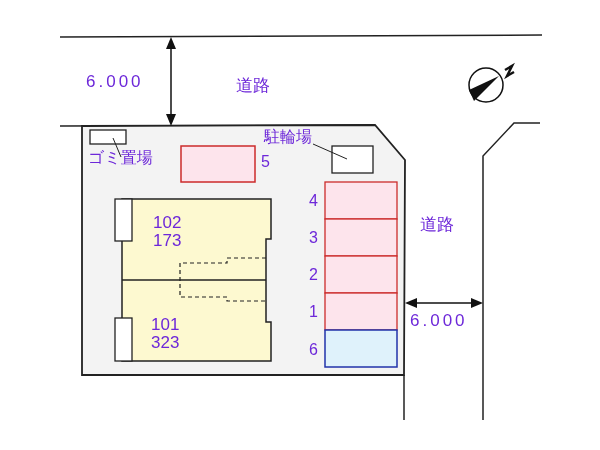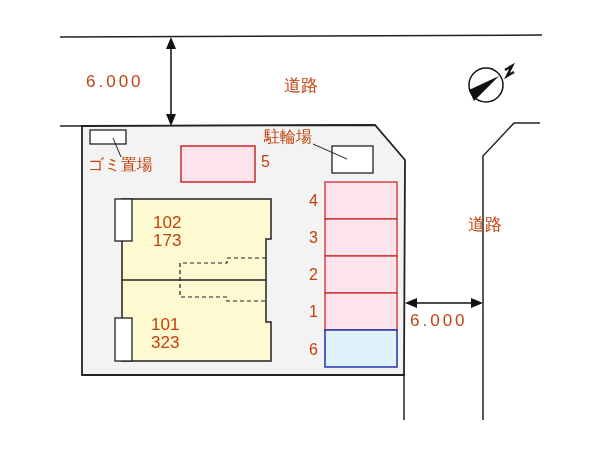--- a/index.html
+++ b/index.html
@@ -1,20 +1,20 @@
 <!DOCTYPE html>
 <html><head>
 <meta charset="utf-8">
 <style>
   html, body { margin: 0; padding: 0; background: #ffffff; }
   body { width: 600px; height: 450px; position: relative; overflow: hidden;
          font-family: "DejaVu Sans", "Liberation Sans", sans-serif; color: #111; }
   svg { position: absolute; left: 0; top: 0; }
-  .lbl { position: absolute; white-space: nowrap; line-height: 1; color: #c2410c; }
-  .road { font-size: 17px; margin-left: 48px; }
+  .lbl { position: absolute; white-space: nowrap; line-height: 1; color: #6d28d9; }
+  .road { font-size: 17px; }
   .dim { font-size: 17px; letter-spacing: 3px; font-family: "Liberation Sans", sans-serif; }
   .unit { font-size: 17px; line-height: 18px; text-align: center; font-family: "Liberation Sans", sans-serif; }
   .num { font-size: 16px; font-family: "Liberation Sans", sans-serif; }
   .small { font-size: 15px; }
 </style>
 </head>
 <body>
 
 <svg width="600" height="450" viewBox="0 0 600 450">
 
@@ -69,21 +69,21 @@
     <rect x="115" y="318" width="17" height="43" fill="#fff" stroke="#222" stroke-width="1.3"></rect>
   </g>
 </svg>
 
 <div class="lbl dim" style="left:86px; top:73px;">6.000</div>
 <div class="lbl road" style="left:236px; top:77px;">道路</div>
 
 <div class="lbl road" style="left:420px; top:216px;">道路</div>
 <div class="lbl dim" style="left:410px; top:312px;">6.000</div>
 
-<div class="lbl small" style="left:88px; top:157px; font-size:16px;">ゴミ置場</div>
+<div class="lbl small" style="left:88px; top:150px; font-size:16px;">ゴミ置場</div>
 <div class="lbl small" style="left:264px; top:129px; font-size:16px;text-align:right;">駐輪場</div>
 
 <div class="lbl num" style="left:261px; top:154px;">5</div>
 <div class="lbl num" style="left:309px; top:193px;">4</div>
 <div class="lbl num" style="left:309px; top:230px;">3</div>
 <div class="lbl num" style="left:309px; top:267px;">2</div>
 <div class="lbl num" style="left:309px; top:304px;">1</div>
 <div class="lbl num" style="left:309px; top:342px;">6</div>
 
 <div class="lbl unit" style="left:153px; top:214px;">

